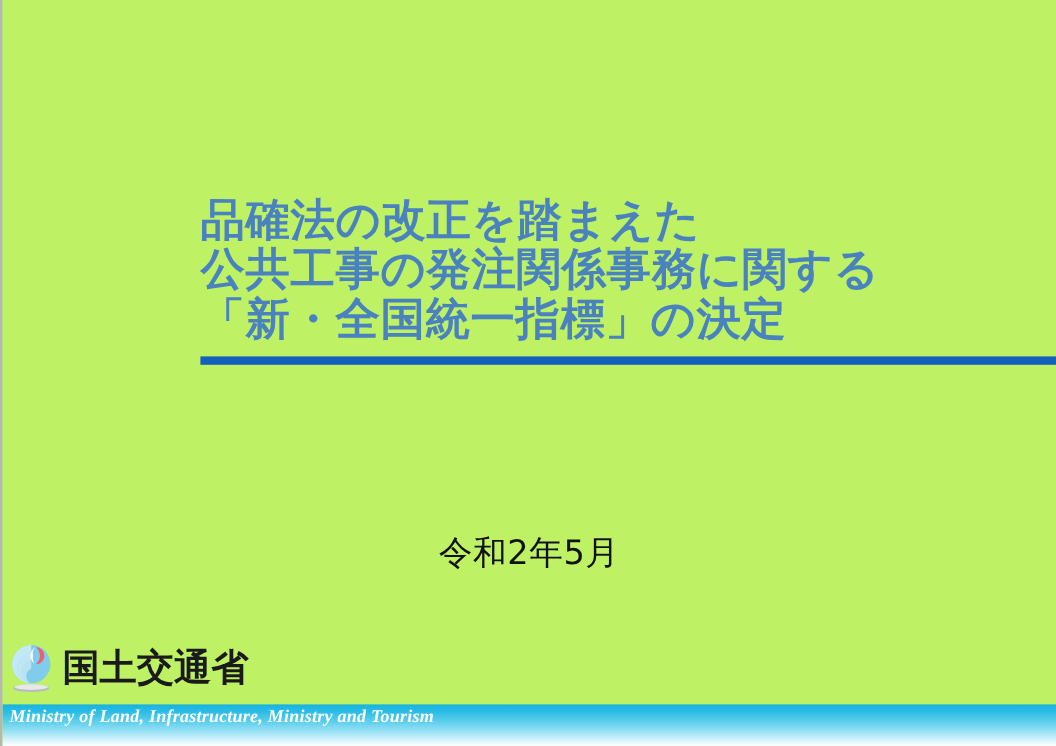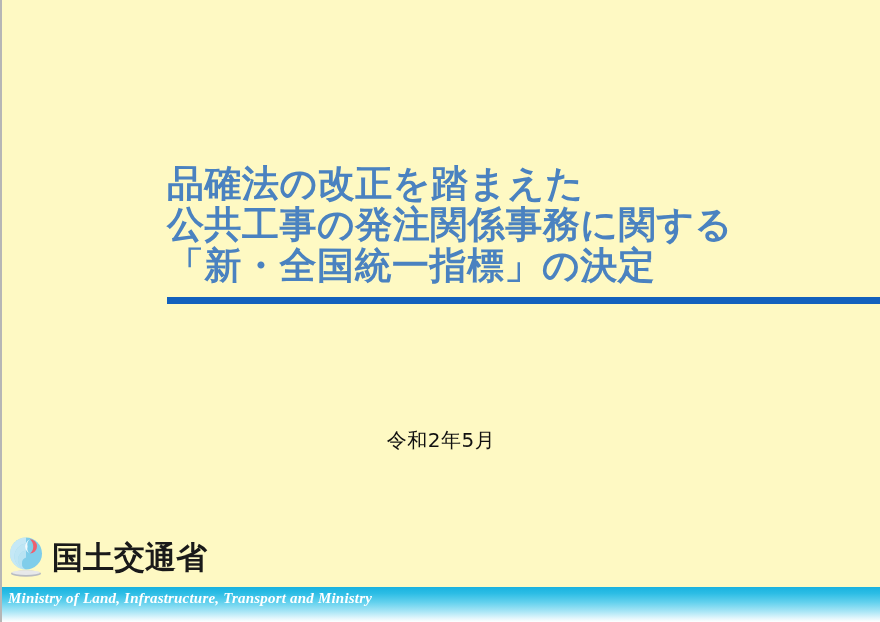--- a/index.html
+++ b/index.html
@@ -9,21 +9,21 @@
     background: #ffffff;
   }
   body {
     font-family: "Liberation Sans", "DejaVu Sans", sans-serif;
   }
 
   .slide {
     position: relative;
     width: 880px;
     height: 622px;
-    background: #fef9c3;
+    background: #bef264;
     overflow: hidden;
     border-left: 2px solid #b6b6b6;
     box-sizing: border-box;
   }
 
   
   .title-block {
     position: absolute;
     left: 165px;
     top: 163px;
@@ -49,25 +49,26 @@
 
   
   .byline {
     position: absolute;
     left: 0;
     right: 0;
     top: 418px;
     text-align: center;
   }
   .byline-line {
-    font-size: 20px;
+    font-size: 28px;
     line-height: 45px;
     color: #111111;
     letter-spacing: 0.5px;
     font-family: "DejaVu Sans", "Liberation Sans", sans-serif;
+    margin-top: 20px;
   }
 
   
   .footer {
     position: absolute;
     left: 0;
     right: 0;
     bottom: 0;
     height: 88px;
     text-align: center;
@@ -152,18 +153,18 @@
         <path d="M23.8 3.2 A9.2 9.2 0 0 1 23.8 17.6 A7.2 7.2 0 0 0 23.8 3.2 Z" fill="#ef5f6e"></path>
         <path d="M23.8 3.2 A9.2 9.2 0 0 0 19.2 10.4 A9.2 9.2 0 0 0 23.8 17.6 A7.0 7.0 0 0 1 21.6 10.4 A7.0 7.0 0 0 1 23.8 3.2 Z" fill="#ffffff" opacity="0.9"></path>
 
         <ellipse cx="20" cy="37.5" rx="15" ry="3.2" fill="#b9bcc2"></ellipse>
         <ellipse cx="20" cy="36.6" rx="14" ry="2.3" fill="#ffffff" opacity="0.65"></ellipse>
       </svg>
       <span class="logo-wordmark">国土交通省</span>
     </div>
 
     <div class="footer-band">
-      <span class="footer-band-text">Ministry of Land, Infrastructure, Transport and Ministry</span>
+      <span class="footer-band-text">Ministry of Land, Infrastructure, Ministry and Tourism</span>
     </div>
 
   </div>
 
 </div>
 
 </body></html>

